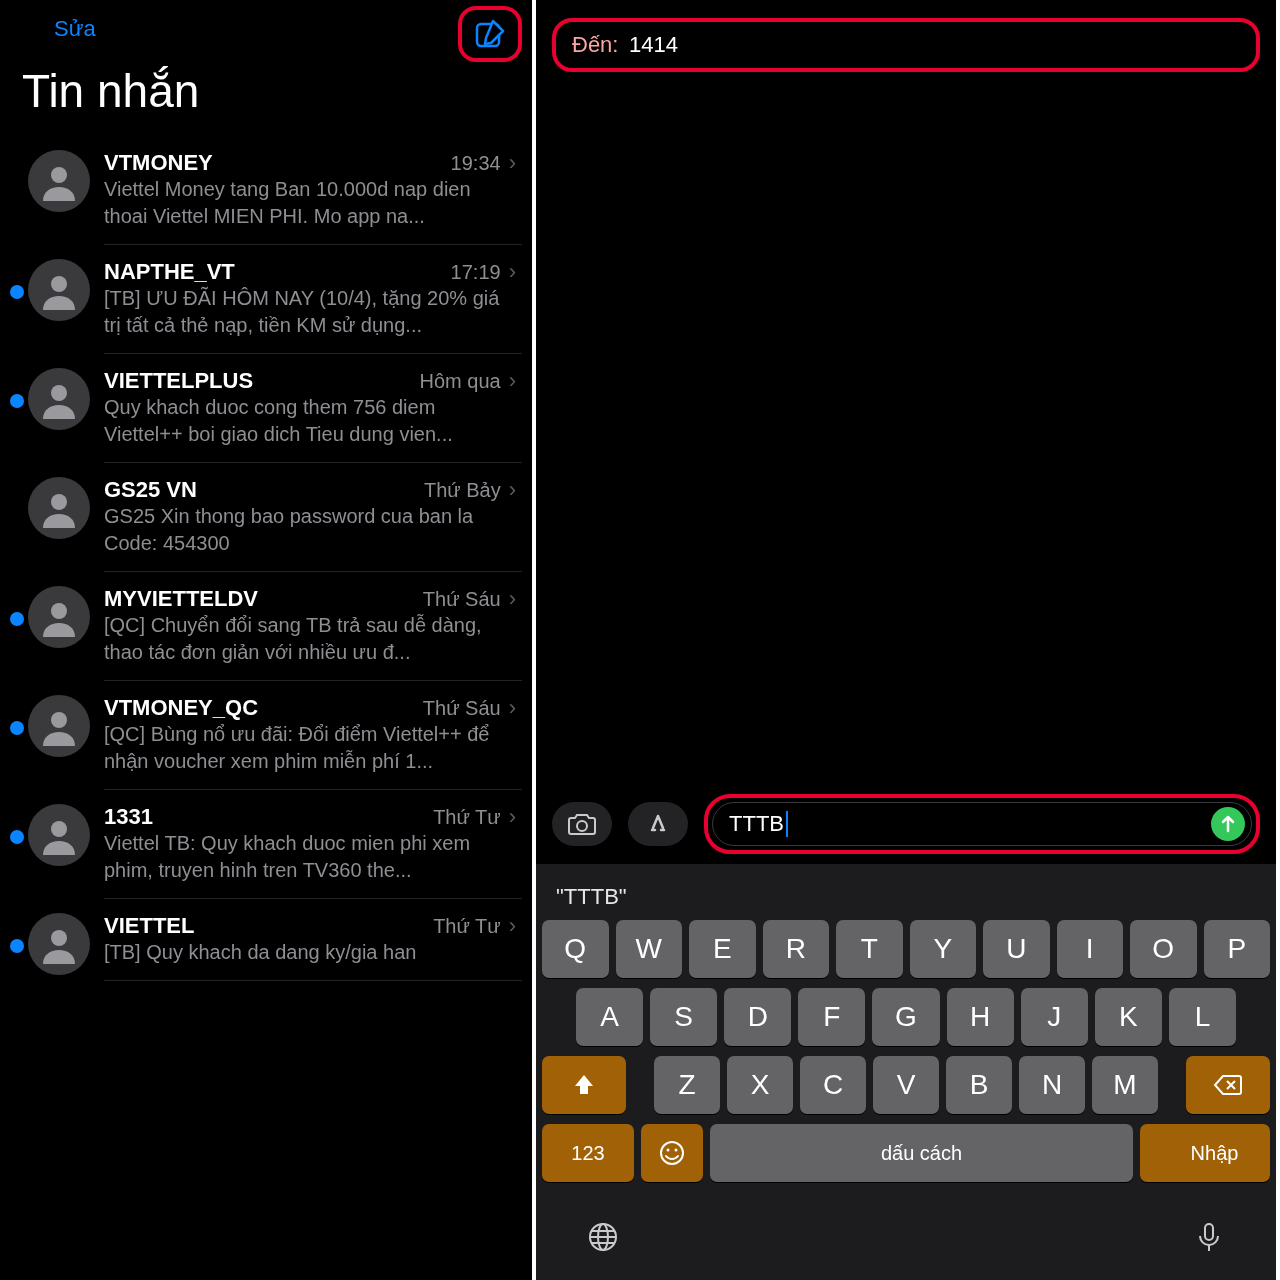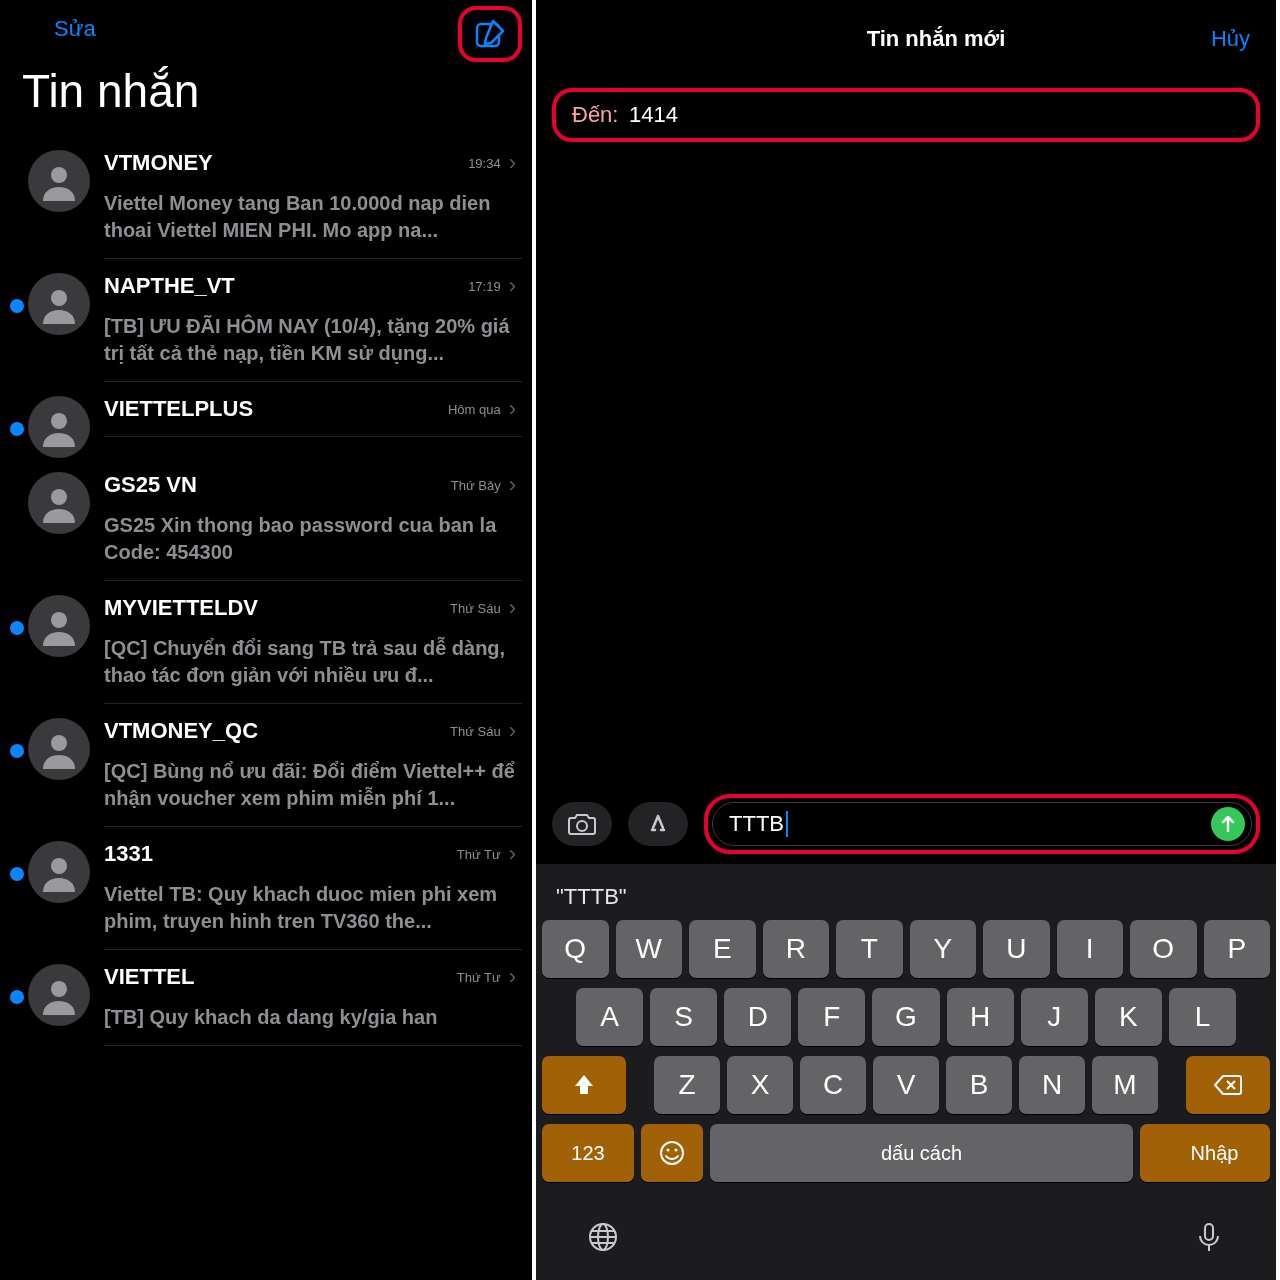--- a/index.html
+++ b/index.html
@@ -18,23 +18,23 @@
     .list { }
     .row { display: flex; align-items: flex-start; padding: 14px 10px 0 6px; }
     .dotcol { width: 22px; display: flex; justify-content: center; padding-top: 26px; }
     .dot { width: 14px; height: 14px; background: #0a84ff; border-radius: 50%; }
     .avatar { width: 62px; height: 62px; background: #3a3a3c; border-radius: 50%; display: flex; align-items: center; justify-content: center; margin-right: 14px; flex-shrink: 0; }
     .avatar svg { fill: #9a9a9e; }
     .content { flex: 1; border-bottom: 1px solid #232325; padding-bottom: 14px; padding-right: 6px; min-width: 0; }
     .line1 { display: flex; align-items: center; justify-content: space-between; }
     .sender { font-size: 22px; font-weight: 600; color: #fff; }
     .meta { display: flex; align-items: center; gap: 8px; }
-    .time { font-size: 13px; color: #8e8e93; }
+    .time { font-size: 20px; color: #8e8e93; }
     .chev { color: #5a5a5e; font-size: 22px; }
-    .preview { font-size: 20px; color: #8e8e93; line-height: 1.35; margin-top: 14px; max-height: 54px; overflow: hidden; font-weight: bold; }
+    .preview { font-size: 20px; color: #8e8e93; line-height: 1.35; margin-top: 0; max-height: 54px; overflow: hidden; }
 
     
     .r-top { display: flex; align-items: center; justify-content: space-between; padding: 26px 26px 18px 26px; }
     .r-title { font-size: 22px; font-weight: 600; flex: 1; text-align: center; }
     .r-cancel { color: #0a84ff; font-size: 22px; position: absolute; right: 26px; top: 26px; }
     .to-hl { margin: 18px 16px 8px 16px; border: 4px solid #e8002f; border-radius: 20px; padding: 10px 16px; }
     .to-label { color: #fca5a5; font-size: 22px; display: inline; }
     .to-value { color: #ffffff; font-size: 22px; display: inline; margin-left: 6px; }
     .mid-space { flex: 1; }
 
@@ -132,20 +132,21 @@
             </svg>
           </div>
           <div class="content">
             <div class="line1">
               <span class="sender">VIETTELPLUS</span>
               <span class="meta">
                 <span class="time">Hôm qua</span>
                 <span class="chev">›</span>
               </span>
             </div>
+            <div class="preview">Quy khach duoc cong them 756 diem Viettel++ boi giao dich Tieu dung vien...</div>
           </div>
         </div>
         <div class="row">
           <div class="dotcol"></div>
           <div class="avatar">
             <svg width="40" height="40" viewBox="0 0 40 40">
               <circle cx="20" cy="14" r="8"></circle>
               <path d="M4 40c0-9 7-14 16-14s16 5 16 14z"></path>
             </svg>
           </div>
@@ -241,25 +242,20 @@
                 <span class="chev">›</span>
               </span>
             </div>
             <div class="preview">[TB] Quy khach da dang ky/gia han</div>
           </div>
         </div>
       </div>
   </div>
 
   <div class="pane pane-right">
-    <div class="r-top">
-      <div style="width:60px"></div>
-      <div class="r-title">Tin nhắn mới</div>
-      <span class="r-cancel">Hủy</span>
-    </div>
     <div class="to-hl">
       <span class="to-label">Đến:</span>
       <span class="to-value">1414</span>
     </div>
     <div class="mid-space"></div>
 
     <div class="input-row">
       <div class="pill-btn">
         <svg width="30" height="24" viewBox="0 0 30 24">
             <path d="M4 6h4l2-3h10l2 3h4a2 2 0 012 2v12a2 2 0 01-2 2H4a2 2 0 01-2-2V8a2 2 0 012-2z" fill="none" stroke="#c9c9ce" stroke-width="2"></path>

